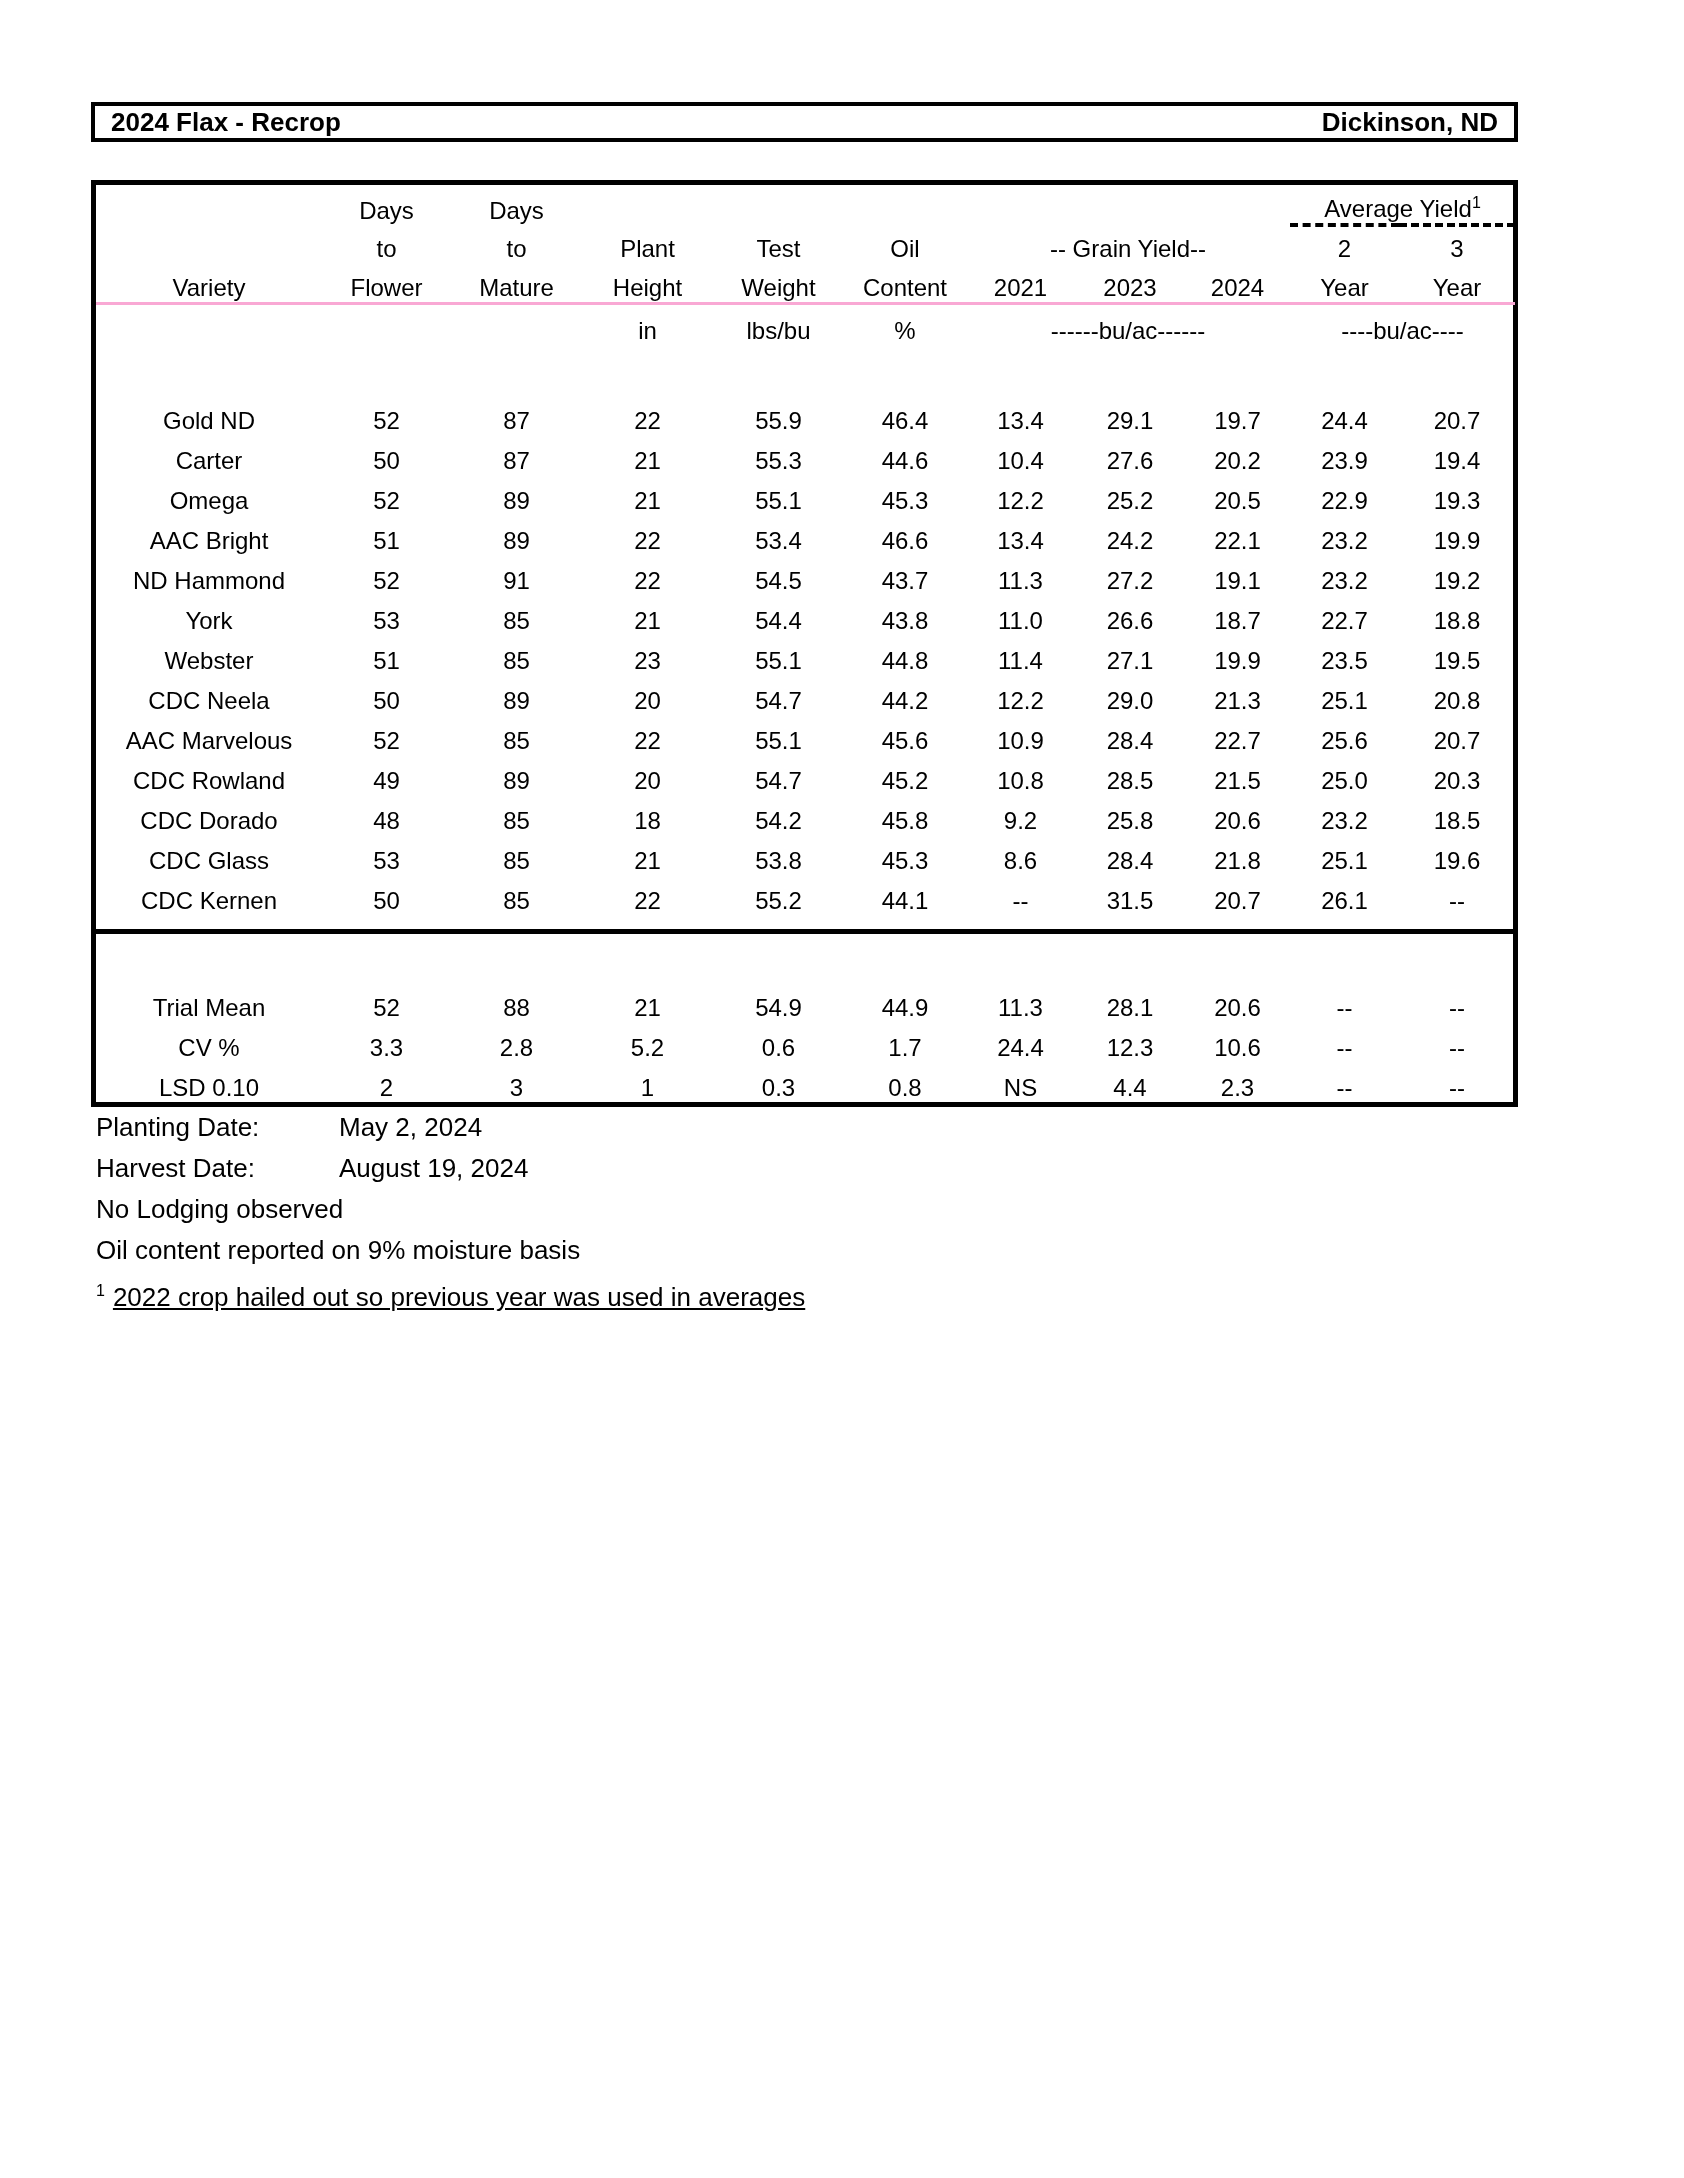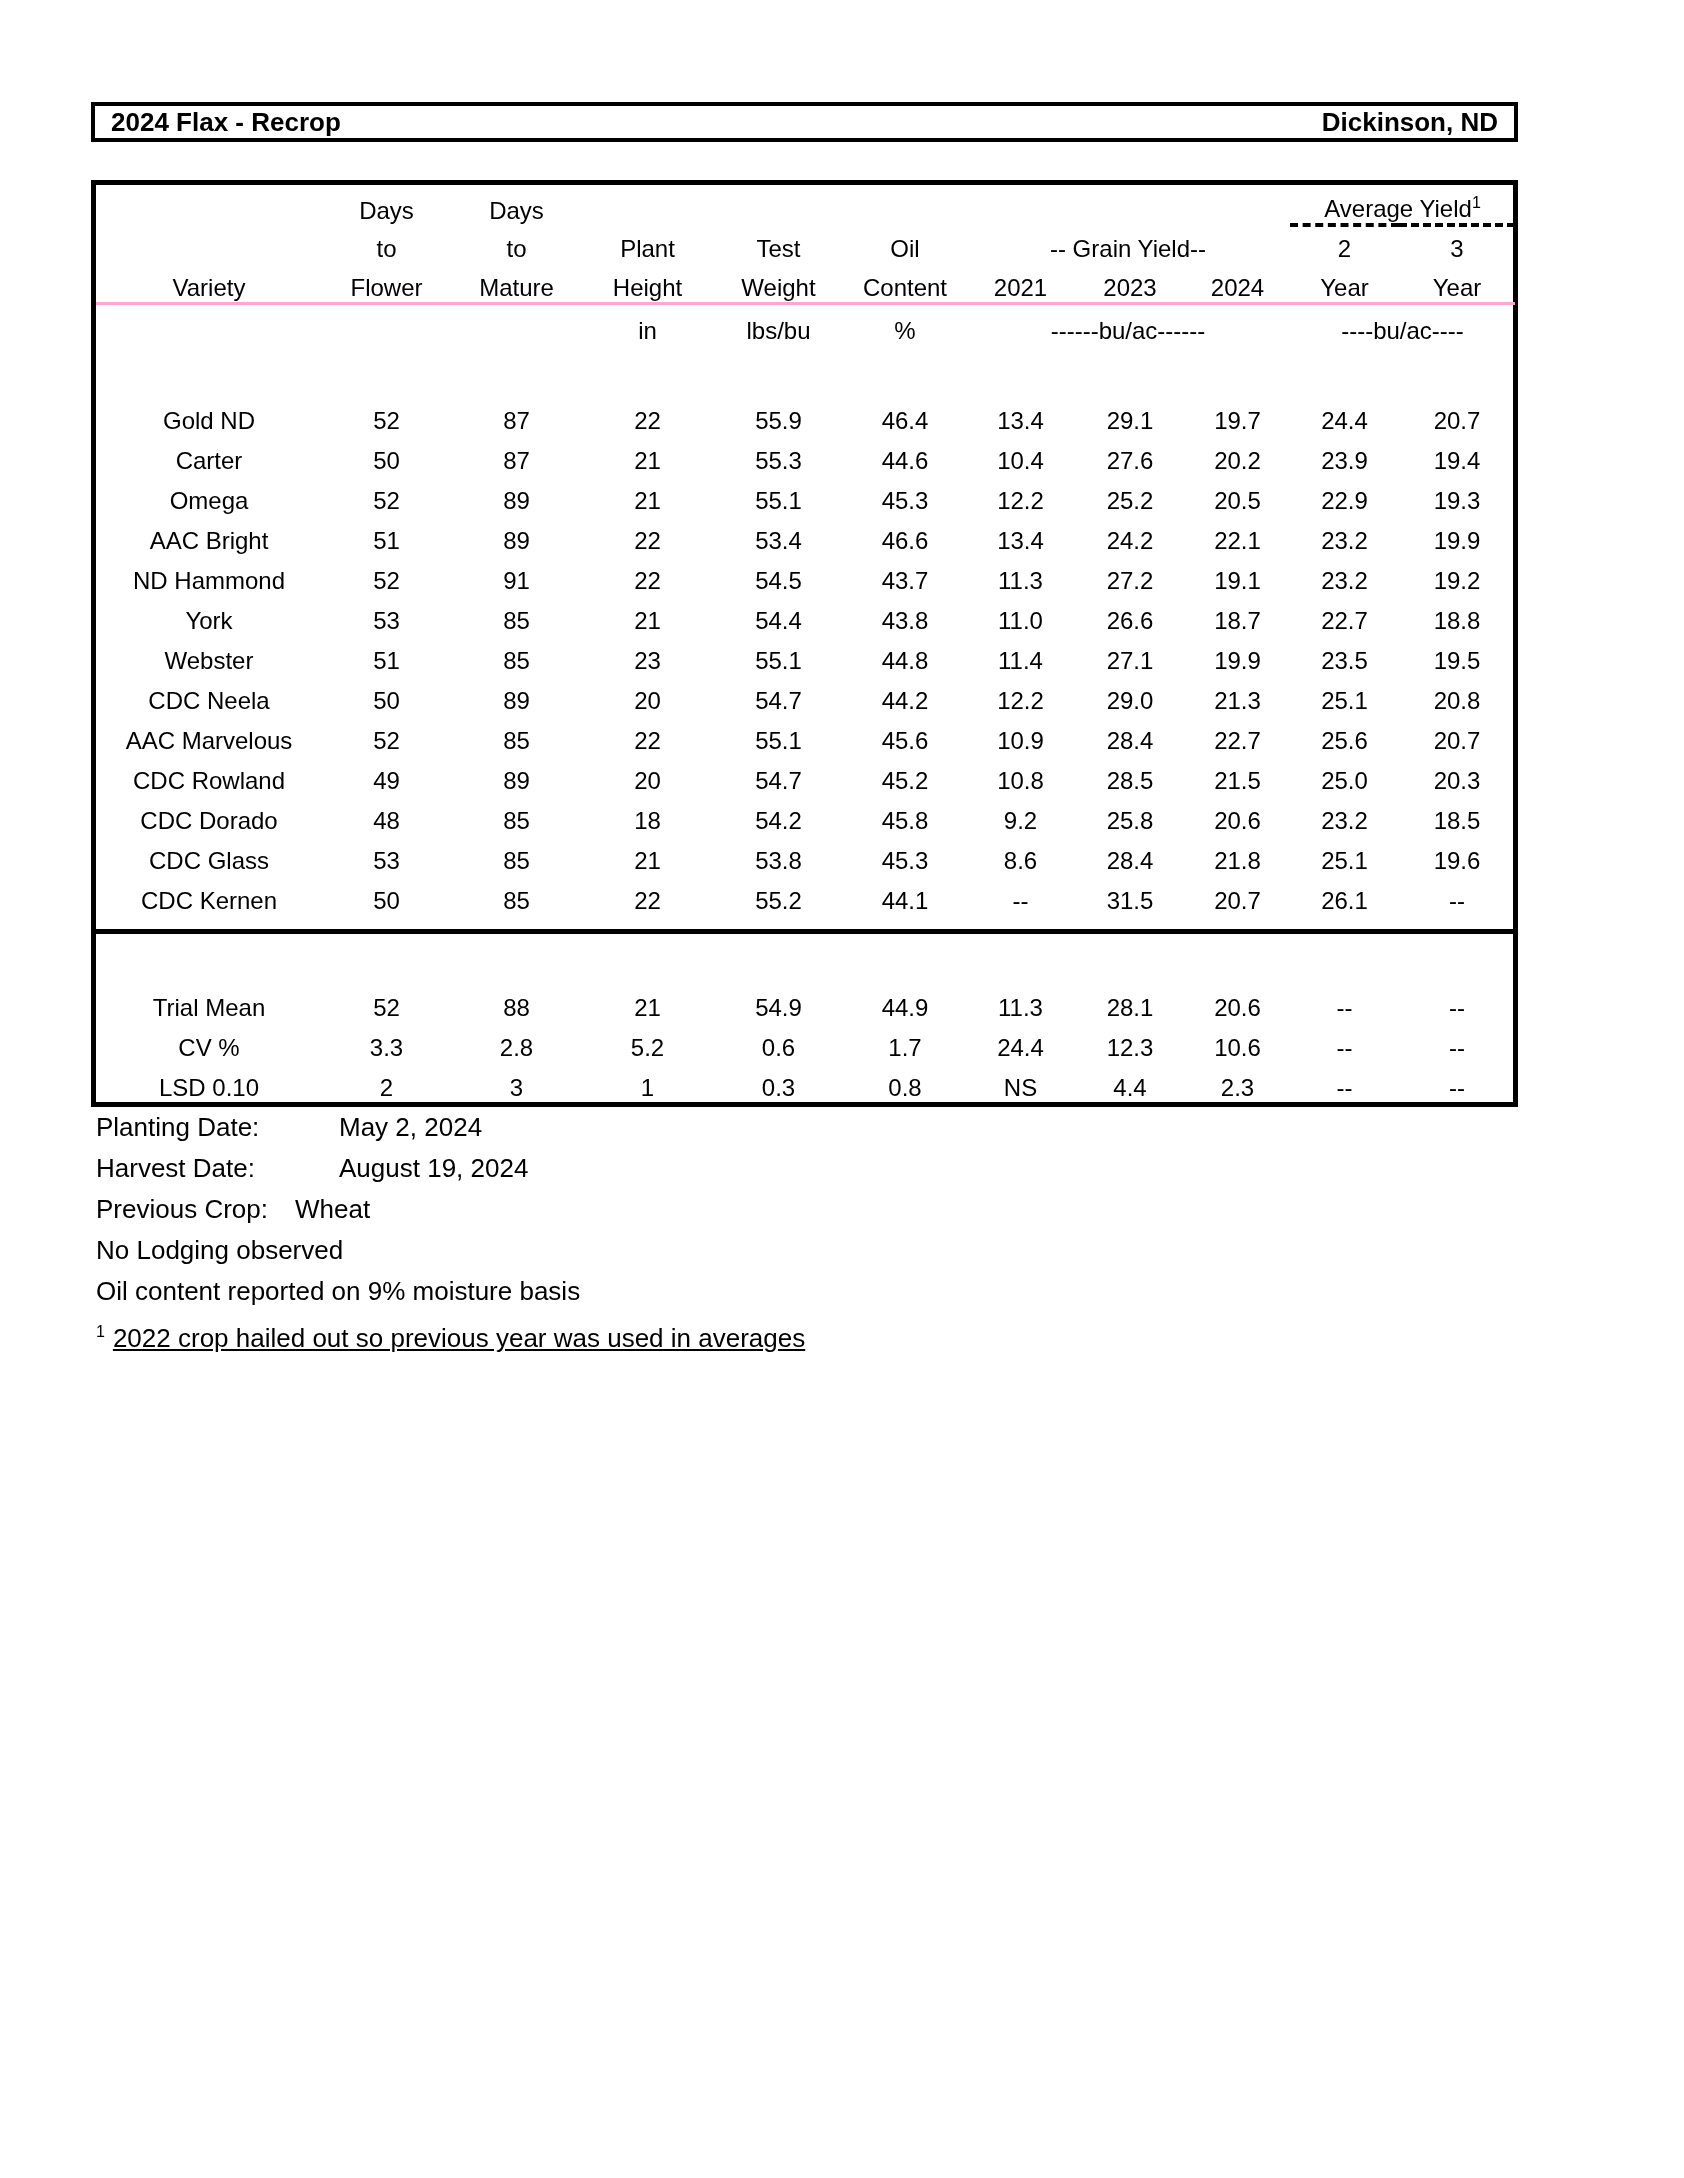--- a/index.html
+++ b/index.html
@@ -381,22 +381,19 @@
   </table>
 </div>
 
 <div class="footer">
   <div>
     <span class="flabel-wide">Planting Date:</span><span>May 2, 2024</span>
   </div>
   <div>
     <span class="flabel-wide">Harvest Date:</span><span>August 19, 2024</span>
   </div>
-  <div>
-    <span class="flabel-med">Previous Crop:</span><span>Wheat</span>
-  </div>
   <div>No Lodging observed</div>
   <div>Oil content reported on 9% moisture basis</div>
   <div class="footnote">
     <sup>1</sup><span class="fn-text">2022 crop hailed out so previous year was used in averages</span>
   </div>
 </div>
 
 
 </body></html>

